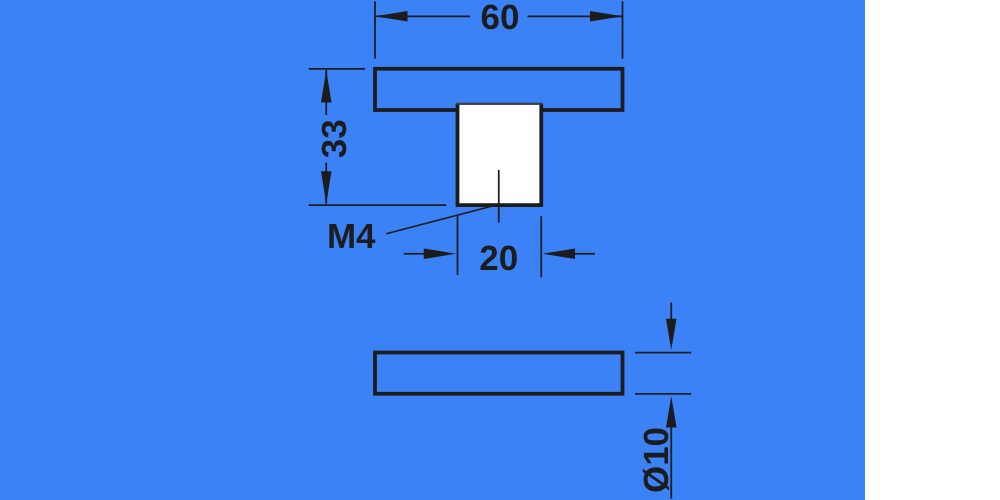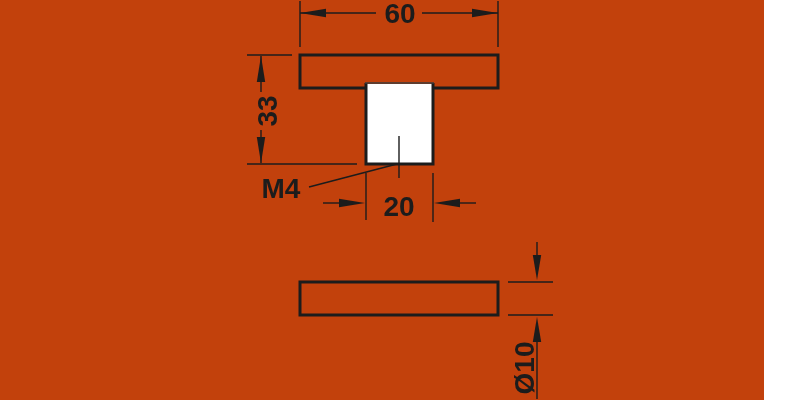--- a/index.html
+++ b/index.html
@@ -5,23 +5,23 @@
   html, body {
     margin: 0;
     padding: 0;
     width: 800px;
     height: 400px;
     background: #ffffff;
     overflow: hidden;
   }
   .stage {
     position: relative;
-    width: 764px;
+    width: 692px;
     height: 400px;
-    background: #c2410c;
+    background: #3b82f6;
     text-decoration: underline;
   }
   svg { display: block; }
   
   .ol { fill: none; stroke: #1c1c1c; stroke-width: 3; }
   
   .tl { fill: none; stroke: #1c1c1c; stroke-width: 1.4; }
   
   .ah { fill: #1c1c1c; stroke: none; }
   

